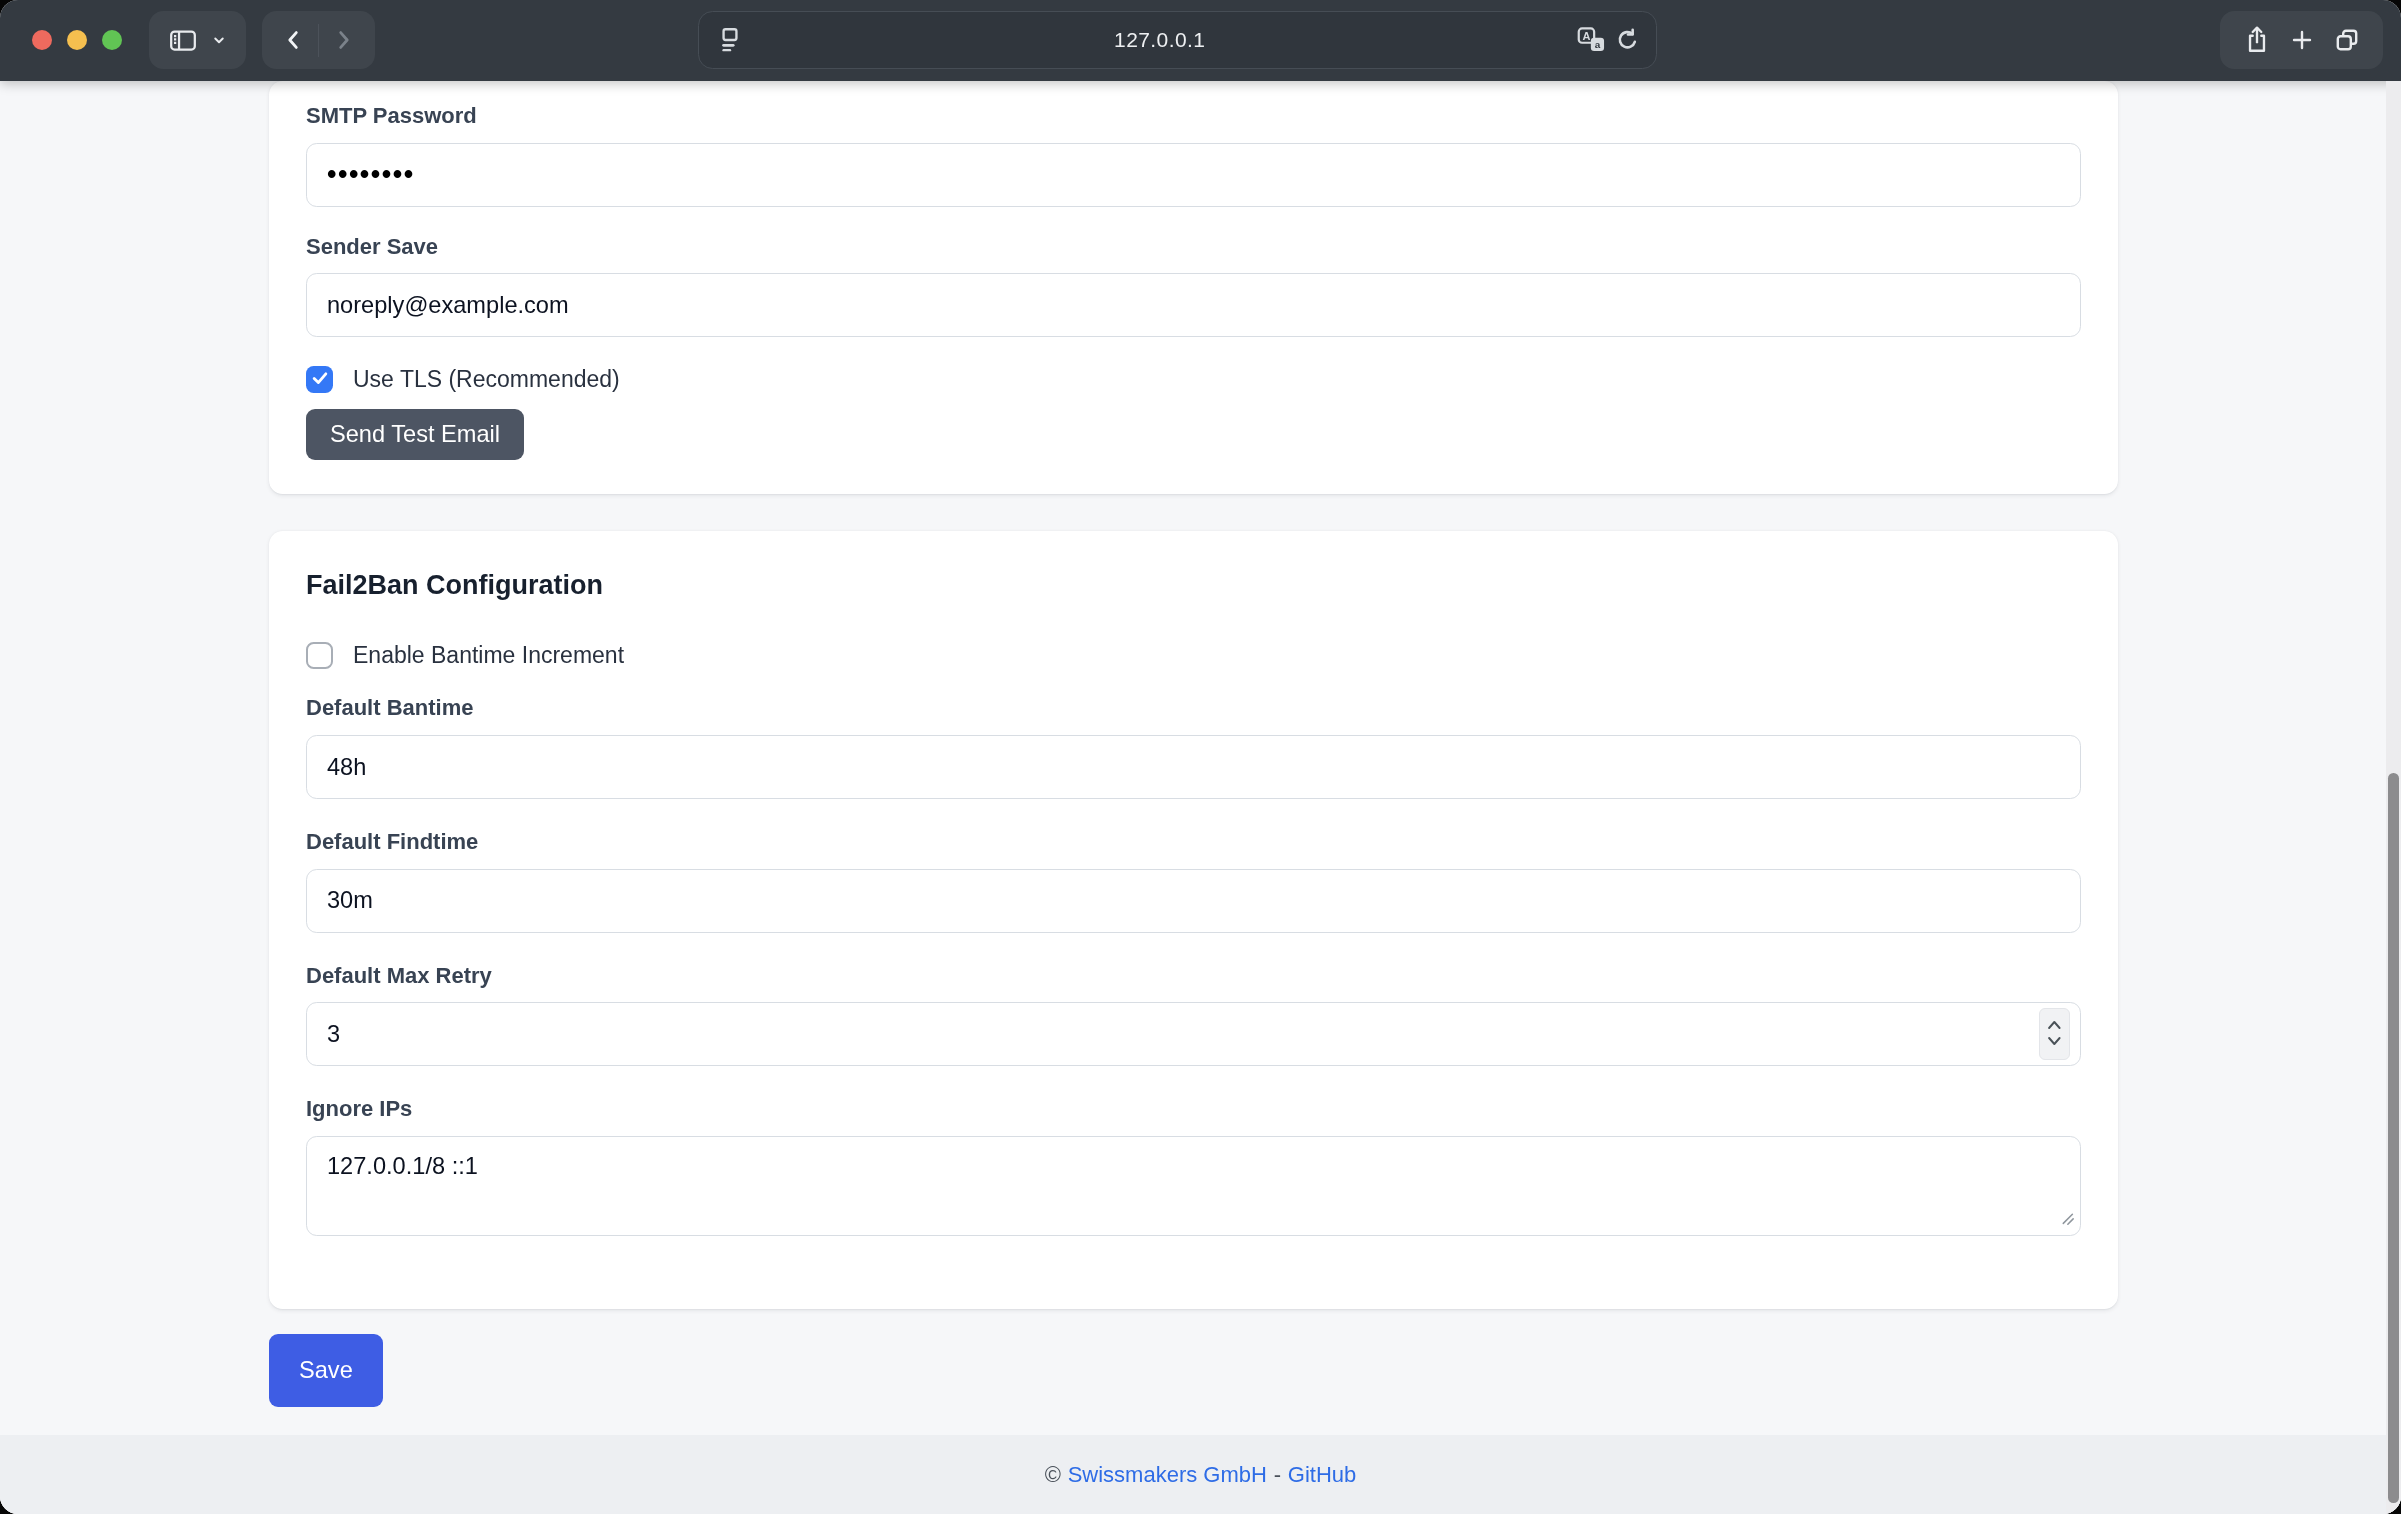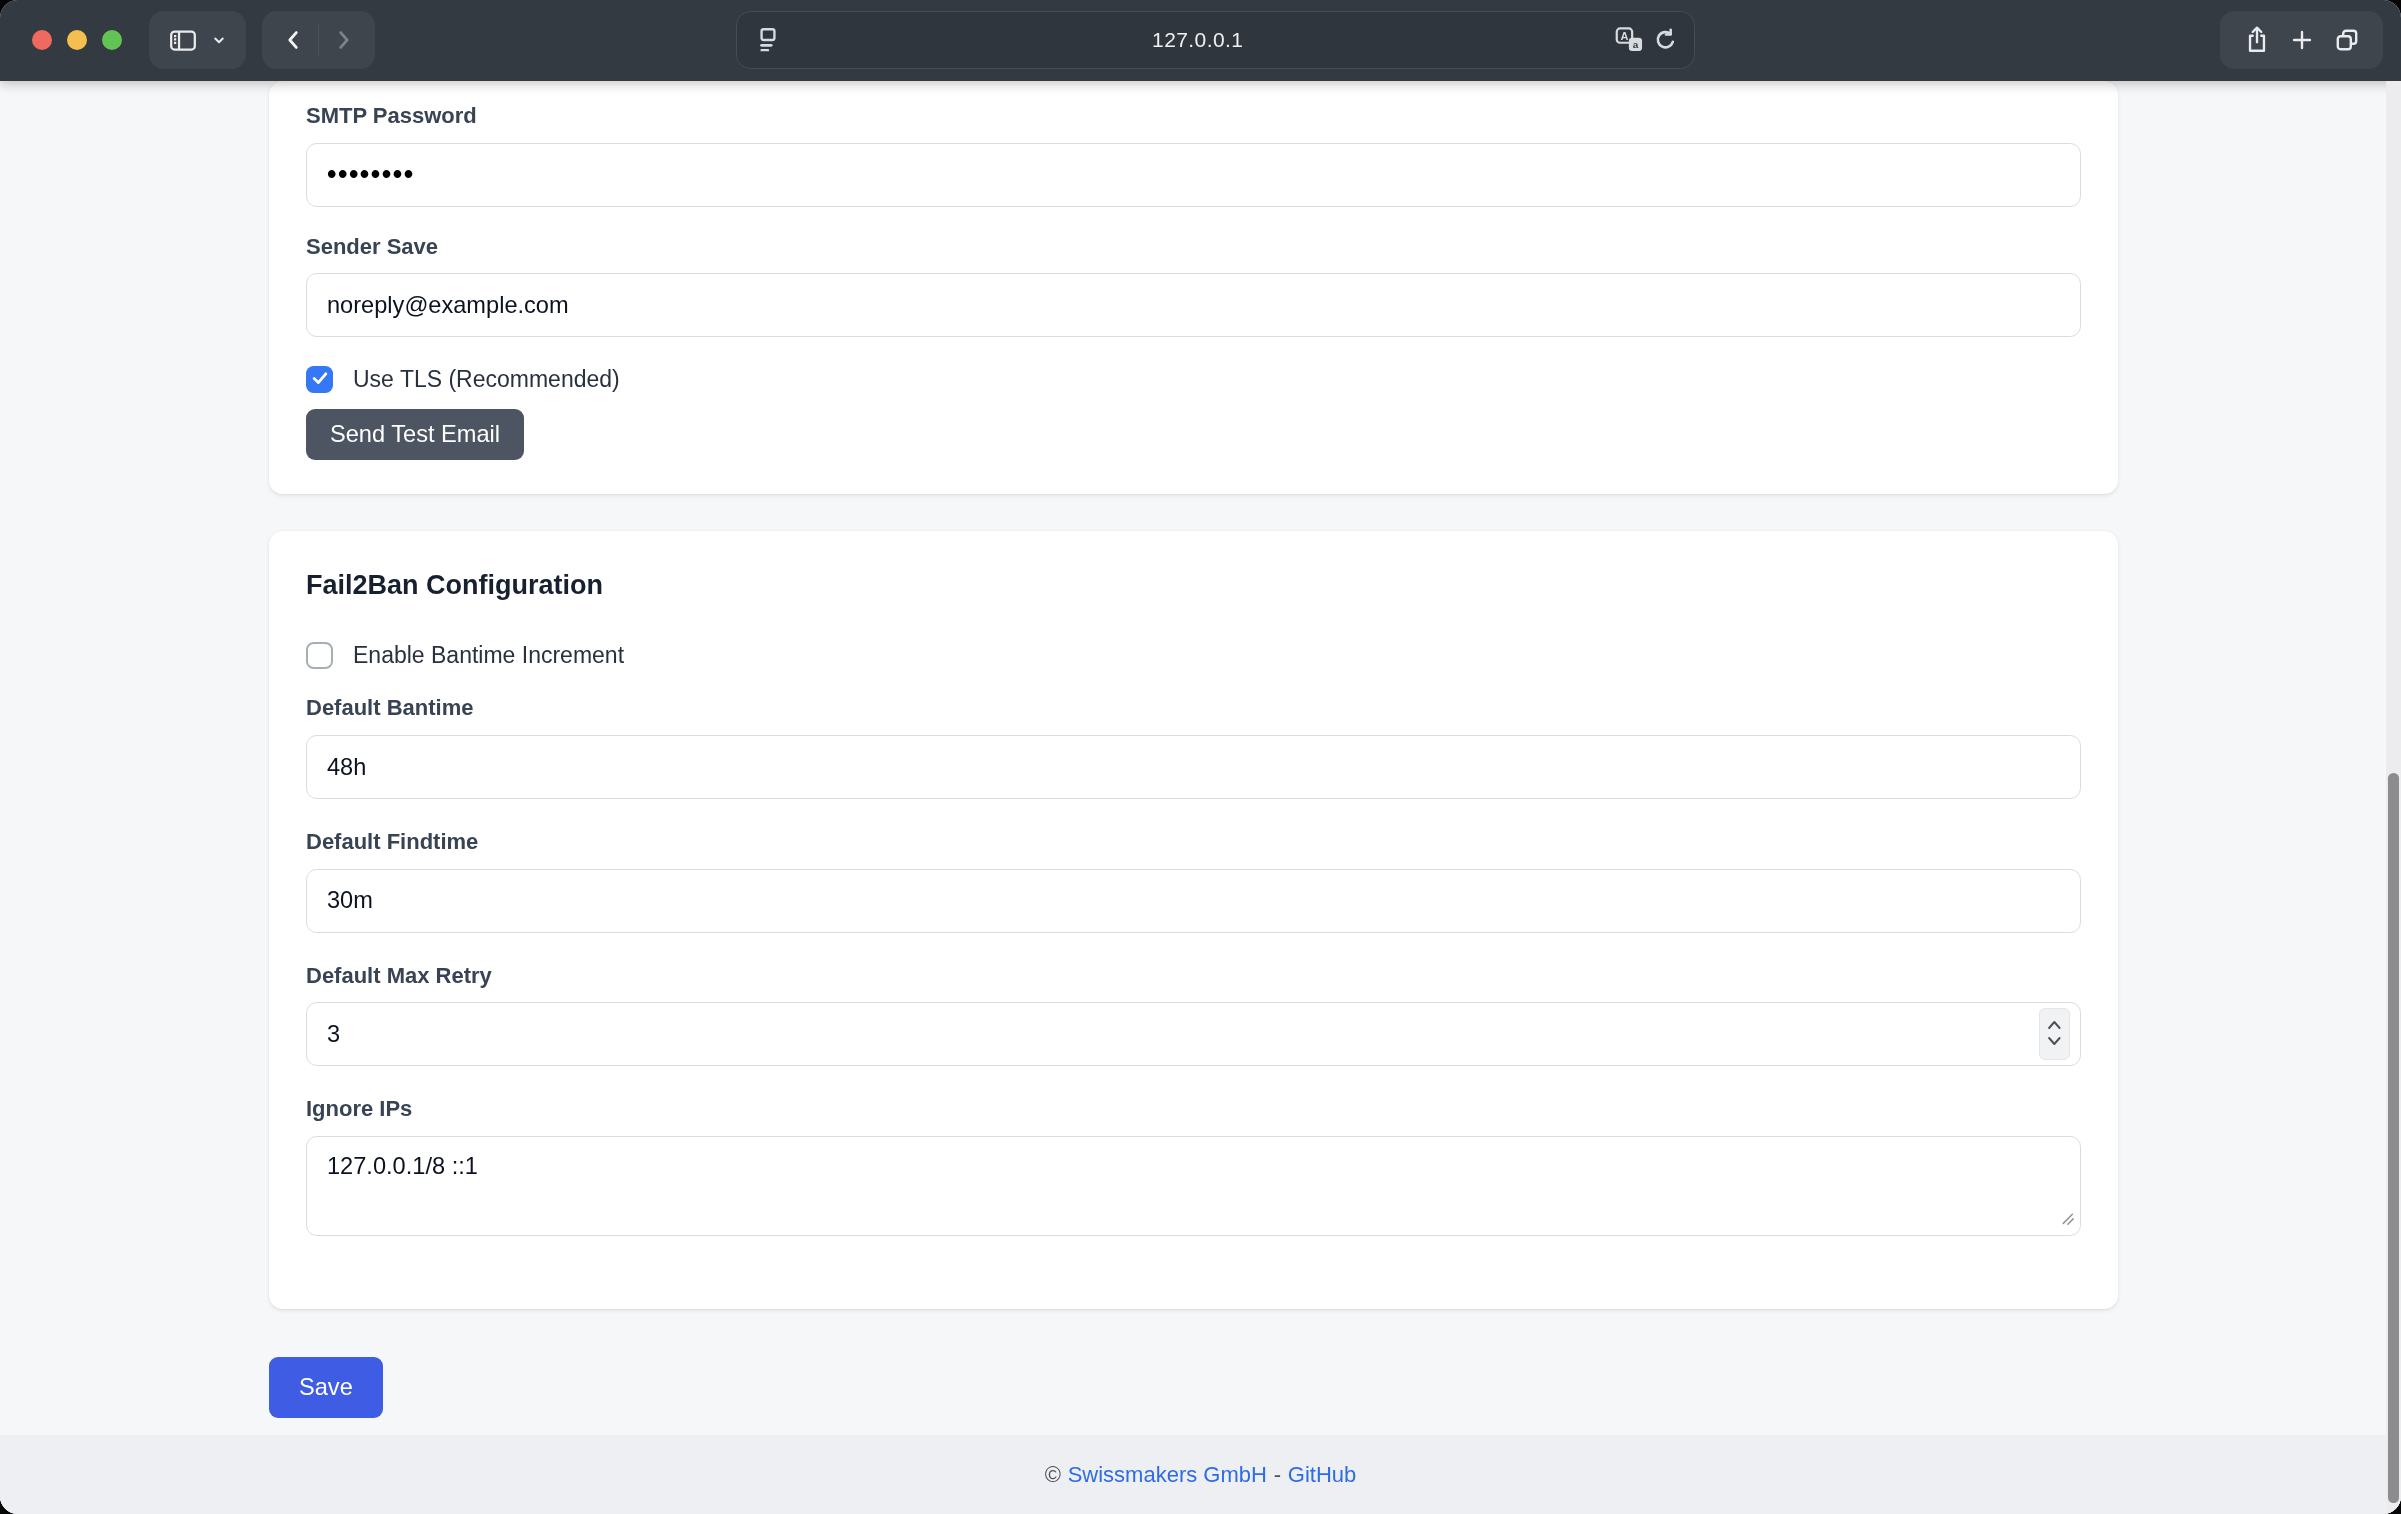--- a/index.html
+++ b/index.html
@@ -7,21 +7,21 @@
   .window{position:absolute;inset:0;border-radius:18px;overflow:hidden;background:var(--page-bg,#f6f7f9);}
 
   
   .chrome{position:absolute;top:0;left:0;right:0;height:81px;background:var(--chrome-bg,#343a41);
     box-shadow:0 3px 10.7px rgba(0,0,0,.22);z-index:30;}
   .light{position:absolute;top:30px;width:20px;height:20px;border-radius:50%;}
   .pill{position:absolute;top:11.4px;height:58px;background:#3f454c;border-radius:14.5px;
     display:flex;align-items:center;justify-content:center;gap:10.7px;color:#e9ebee;}
   .pill svg{display:block;}
   .divider{width:1.5px;height:33px;background:#4c525a;}
-  .urlbar{position:absolute;top:11.4px;left:736px;width:959px;height:58px;background:#30363d;
+  .urlbar{position:absolute;top:11.4px;left:698px;width:959px;height:58px;background:#30363d;
     border:1.5px solid #464d55;border-radius:14.5px;box-sizing:border-box;display:flex;align-items:center;color:#eef0f2;}
   .url-text{flex:1;text-align:center;font-size:21px;letter-spacing:0.4px;}
   .icon-btn{display:flex;align-items:center;justify-content:center;background:none;border:none;padding:0;cursor:pointer;color:#dfe3e7;}
 
   
   .main{position:absolute;top:81px;left:0;right:0;bottom:0;background:var(--page-bg,#f6f7f9);z-index:10;}
   .container{width:1849px;margin-left:269px;}
   .card{background:#fff;border-radius:13.7px;box-shadow:0 1.5px 4.6px rgba(15,23,42,.07),0 0.8px 1.5px rgba(15,23,42,.05);
     padding:0 37px;box-sizing:border-box;}
   .card1{padding-top:22px;padding-bottom:34px;}
@@ -36,21 +36,21 @@
   .h2{margin:0;font-size:27px;line-height:33px;font-weight:700;color:#17202e;}
   .check-row{display:flex;align-items:center;gap:20px;margin-top:40px;height:27px;}
   .card1 .check-row{margin-top:29px;}
   .checkbox{width:27px;height:27px;border-radius:7.6px;box-sizing:border-box;flex:0 0 auto;cursor:pointer;
     display:flex;align-items:center;justify-content:center;}
   .checkbox.on{background:var(--checkbox-blue,#3478f6);}
   .checkbox.off{background:#fff;border:2.3px solid #a8aeb6;}
   .check-label{font-size:23px;color:#29313f;}
   .btn{font-family:inherit;border:none;border-radius:9px;color:#fff;font-size:23.6px;cursor:pointer;}
   .btn-secondary{margin-top:16px;height:51px;padding:0 24px;background:var(--button-gray,#4d5563);}
-  .btn-save{margin-top:48px;height:61px;padding:0 30px;background:var(--save-blue,#3e5de4);}
+  .btn-save{margin-top:25px;height:73px;padding:0 30px;background:var(--save-blue,#3e5de4);}
   .num-wrap{position:relative;}
   .stepper{position:absolute;right:10.7px;top:50%;transform:translateY(-50%);width:29px;height:50px;
     background:#f1f2f4;border:0.8px solid #e3e5e9;border-radius:6px;display:flex;flex-direction:column;
     align-items:center;justify-content:center;gap:1.5px;cursor:pointer;color:#4a5258;}
   .textarea{display:block;width:100%;height:100px;box-sizing:border-box;margin-top:13.7px;resize:none;
     border:1.5px solid #d8dde3;border-radius:10.7px;background:#fff;padding:15px 20px;
     font-family:inherit;font-size:23.6px;color:#0c1220;outline:none;line-height:29px;}
   .ta-wrap{position:relative;}
   .resize-handle{position:absolute;right:6px;bottom:7.6px;color:#8f969d;}
 

